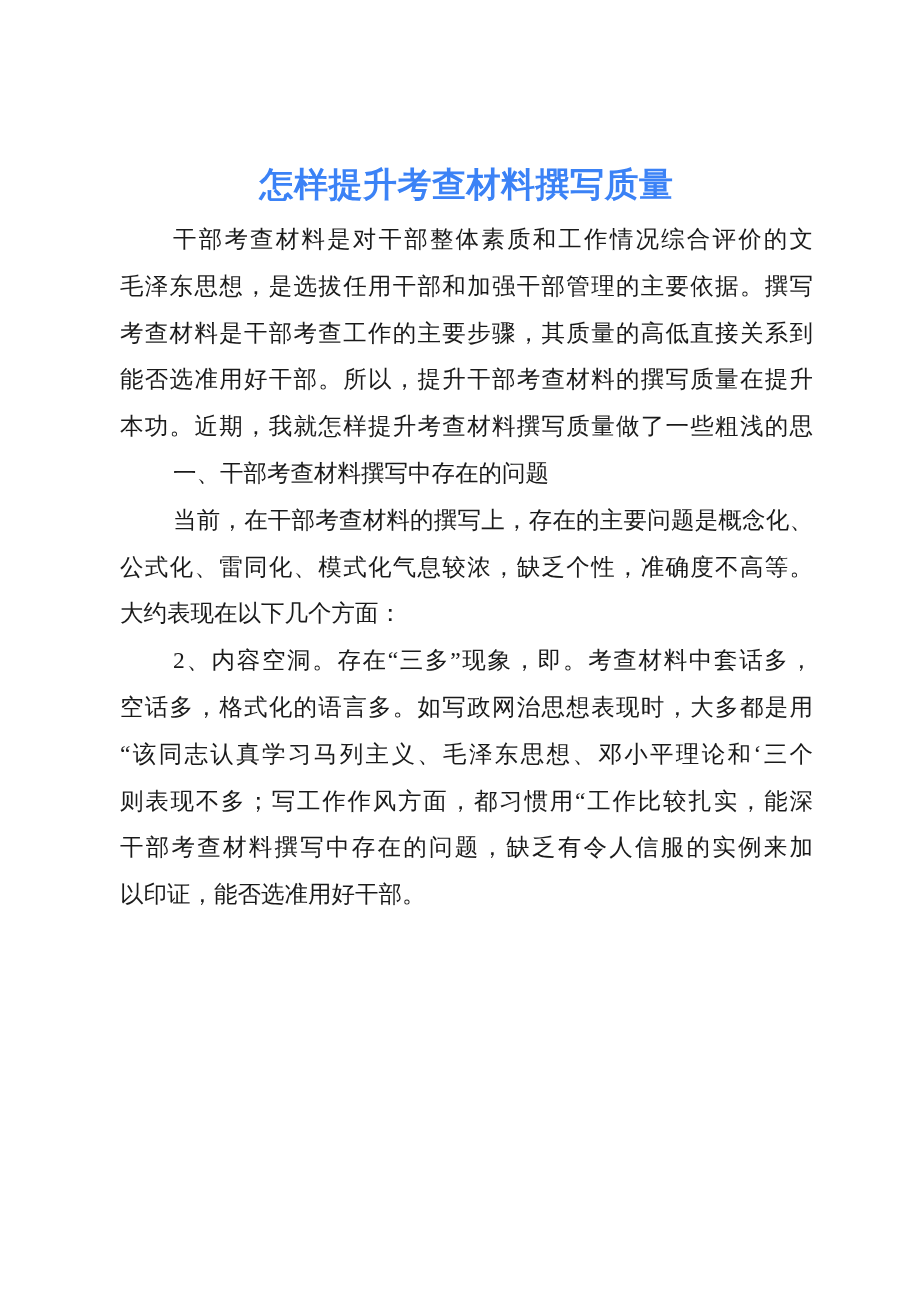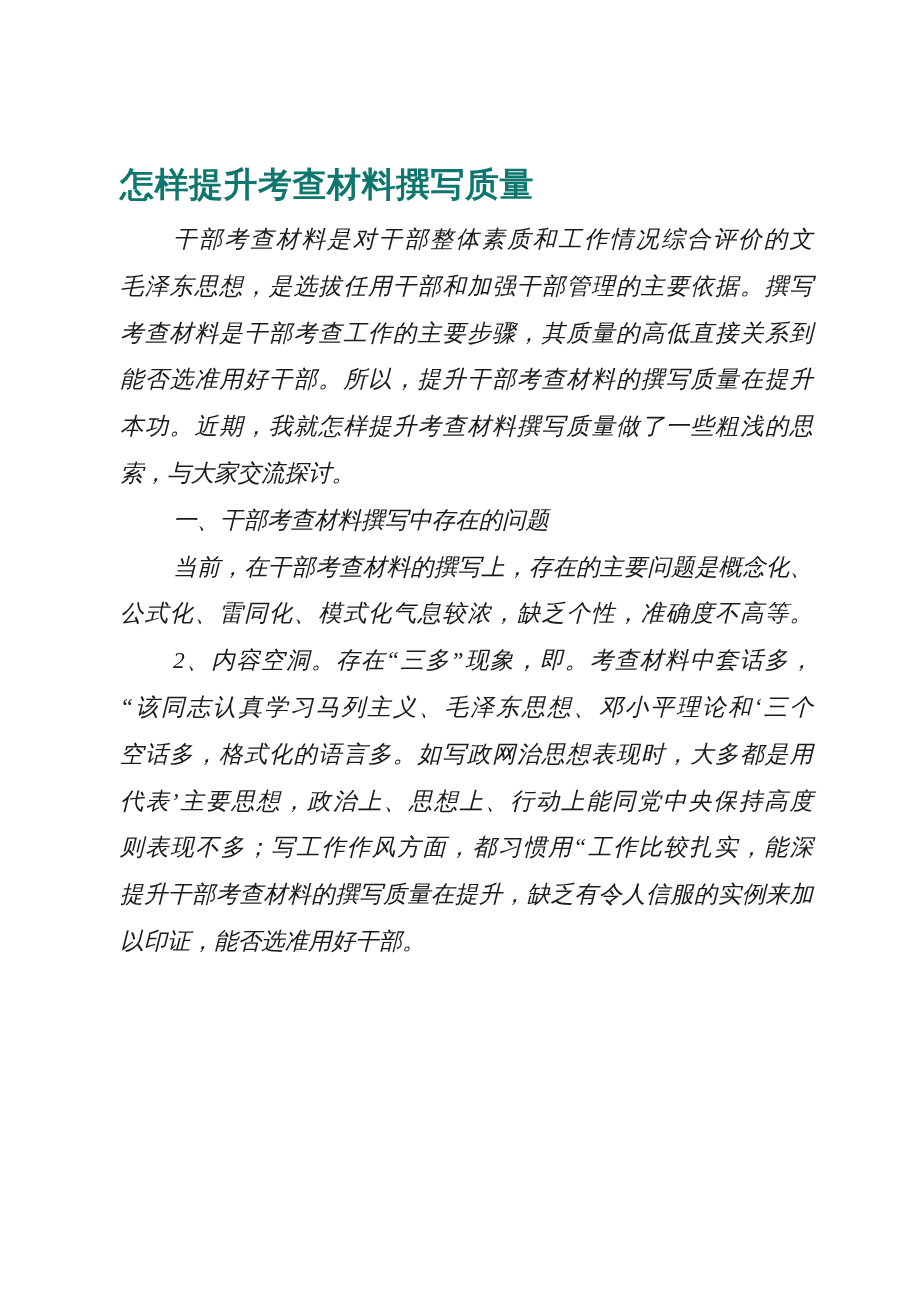--- a/index.html
+++ b/index.html
@@ -20,29 +20,28 @@
     top: 166px;
     width: 693px;
     color: #1a1a1a;
     font-family: "Liberation Serif", "DejaVu Serif", serif;
   }
   .title {
     margin: 0;
     font-size: 34px;
     font-weight: 700;
     line-height: 38px;
-    text-align: left;
-    color: #0f766e;
+    text-align: center;
+    color: #3b82f6;
     letter-spacing: 0.5px;
   }
   .body {
     margin-top: 12px;
     font-size: 23.5px;
     line-height: 46.8px;
-    font-style: italic;
   }
   .line {
     text-align: justify;
     text-justify: inter-character;
     white-space: normal;
   }
   .line.just {
     text-align-last: justify;
   }
   .line.indent {
@@ -54,26 +53,25 @@
 
 <div class="page">
   <div class="doc">
     <h1 class="title">怎样提升考查材料撰写质量</h1>
     <div class="body">
       <div class="line just indent">干部考查材料是对干部整体素质和工作情况综合评价的文</div>
       <div class="line just">毛泽东思想，是选拔任用干部和加强干部管理的主要依据。撰写</div>
       <div class="line just">考查材料是干部考查工作的主要步骤，其质量的高低直接关系到</div>
       <div class="line just">能否选准用好干部。所以，提升干部考查材料的撰写质量在提升</div>
       <div class="line just">本功。近期，我就怎样提升考查材料撰写质量做了一些粗浅的思</div>
-      <div class="line">索，与大家交流探讨。</div>
       <div class="line indent">一、干部考查材料撰写中存在的问题</div>
       <div class="line just indent">当前，在干部考查材料的撰写上，存在的主要问题是概念化、</div>
       <div class="line just">公式化、雷同化、模式化气息较浓，缺乏个性，准确度不高等。</div>
+      <div class="line">大约表现在以下几个方面：</div>
       <div class="line just indent">2、内容空洞。存在“三多”现象，即。考查材料中套话多，</div>
+      <div class="line just">空话多，格式化的语言多。如写政网治思想表现时，大多都是用</div>
       <div class="line just">“该同志认真学习马列主义、毛泽东思想、邓小平理论和‘三个</div>
-      <div class="line just">空话多，格式化的语言多。如写政网治思想表现时，大多都是用</div>
-      <div class="line just">代表’主要思想，政治上、思想上、行动上能同党中央保持高度</div>
       <div class="line just">则表现不多；写工作作风方面，都习惯用“工作比较扎实，能深</div>
-      <div class="line just">提升干部考查材料的撰写质量在提升，缺乏有令人信服的实例来加</div>
+      <div class="line just">干部考查材料撰写中存在的问题，缺乏有令人信服的实例来加</div>
       <div class="line">以印证，能否选准用好干部。</div>
     </div>
   </div>
 </div>
 
 </body></html>

